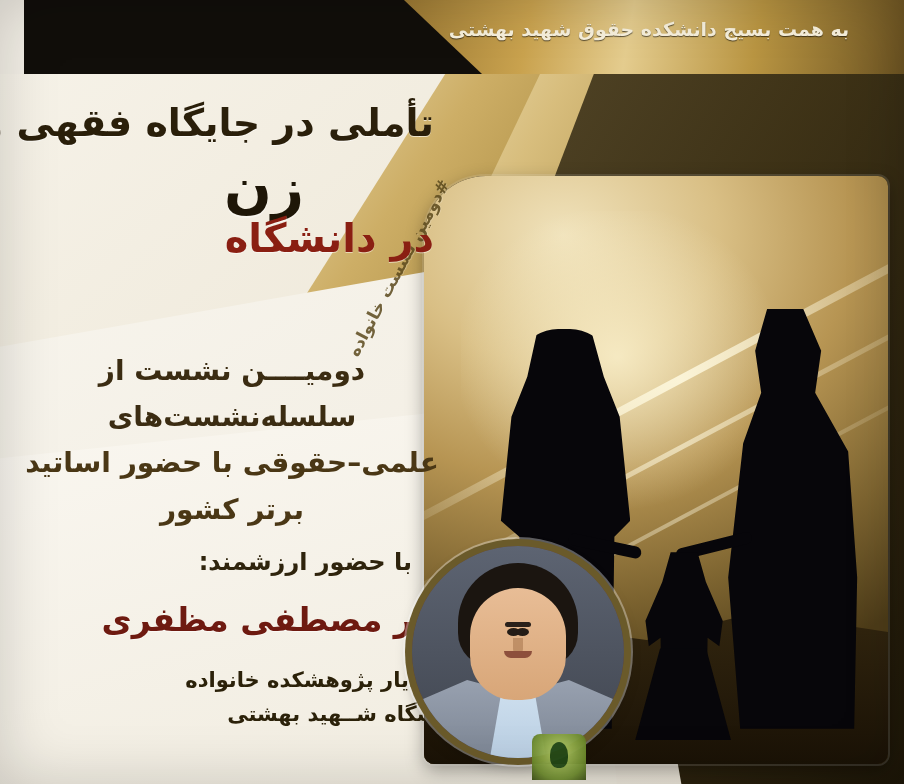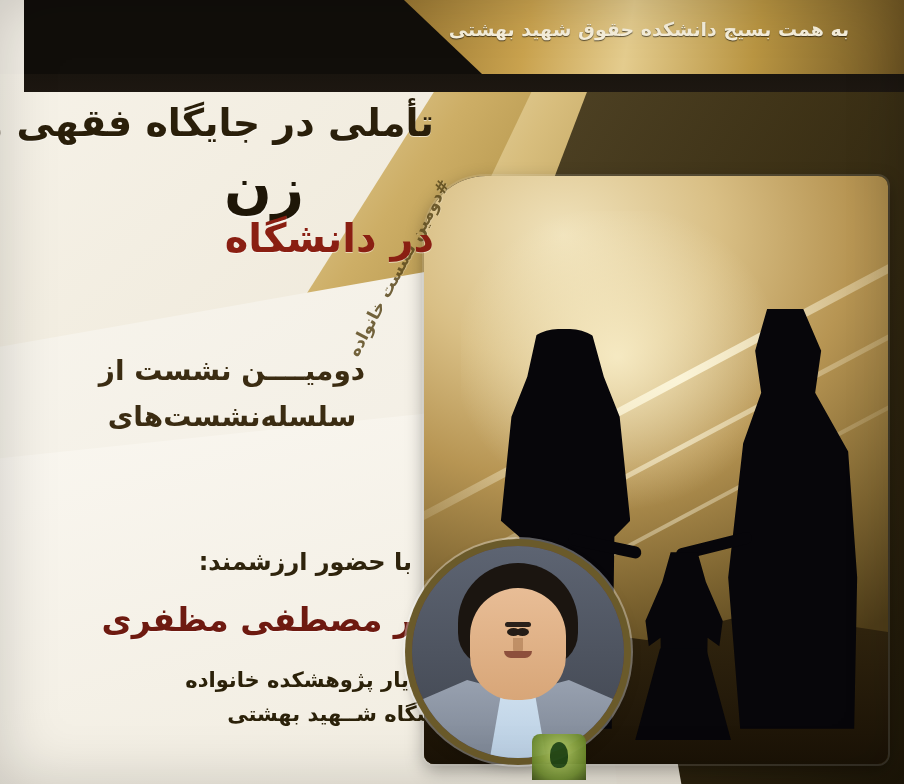--- a/index.html
+++ b/index.html
@@ -13,21 +13,21 @@
     position: relative;
     width: 904px; height: 784px;
     background: #f3efe6;
     overflow: hidden;
   }
 
   
   .top-bar {
     position: absolute;
     top: 0; left: 16px; right: 0;
-    height: 92px;
+    height: 74px;
     background: linear-gradient(180deg,#0d0b08 0%, #16120c 60%, #1d1711 100%);
     margin-left: 8px;
   }
   .top-bar-left-dark {
     position: absolute;
     top: 0; left: 0;
     width: 100%; height: 74px;
     background: #110e0a;
   }
   .top-gold-wedge {
@@ -398,20 +398,21 @@
   <div class="vert-tag">#دومین نشست خانواده</div>
 
   <div class="headline">
     <div class="h-line1">تأملی در جایگاه فقهی و حقوقی</div>
     <div class="h-zan">زن</div>
     <div class="h-line3">در دانشگاه</div>
   </div>
 
   <div class="subtitle">
     <div class="l1">دومیــــن نشست از سلسله‌نشست‌های</div>
+    <div class="l2">علمی–حقوقی با حضور اساتید برتر کشور</div>
   </div>
 
   <div class="with-presence">با حضور ارزشمند:</div>
   <div class="speaker-name">دکتر مصطفی مظفری</div>
   <div class="speaker-affil">
     <div>استادیار پژوهشکده خانواده</div>
     <div>دانشگاه شــهید بهشتی</div>
   </div>
 
   <div class="portrait">

